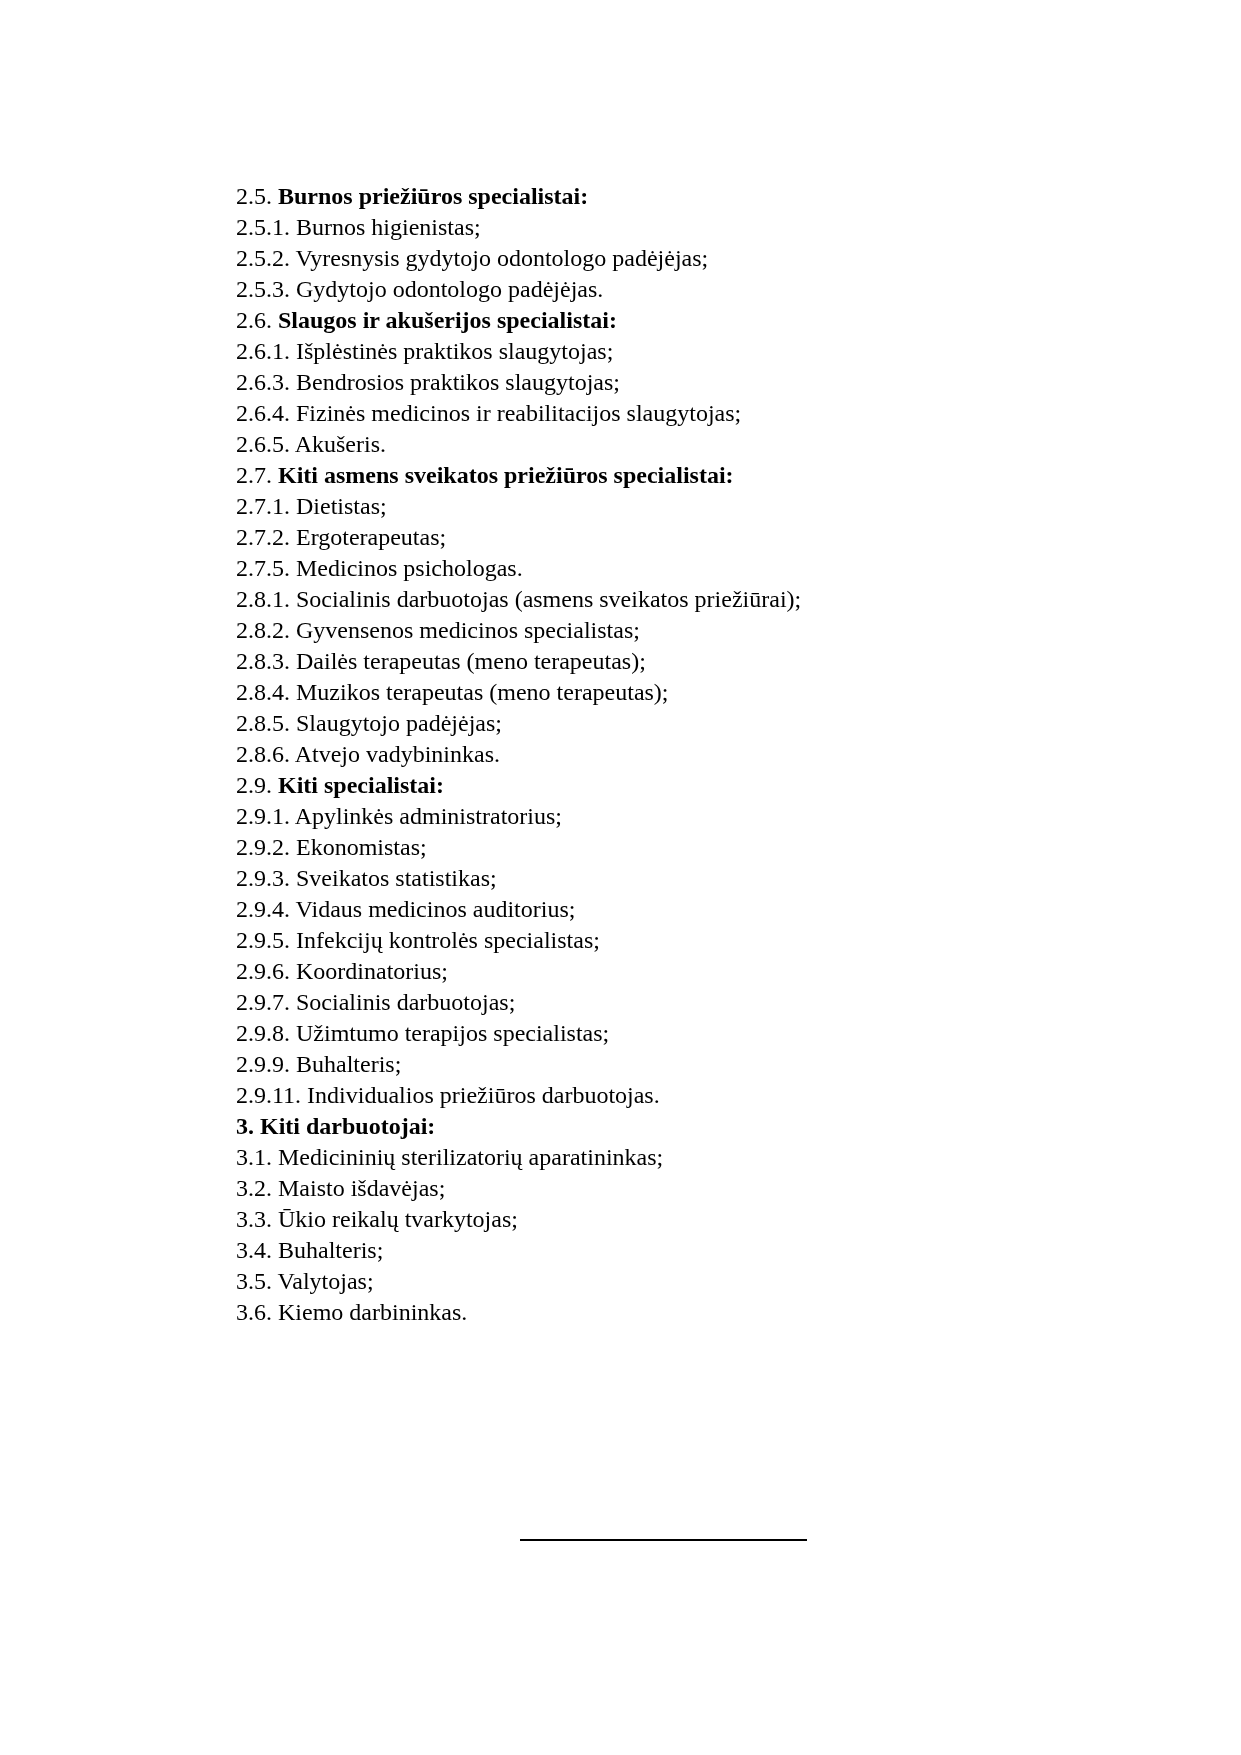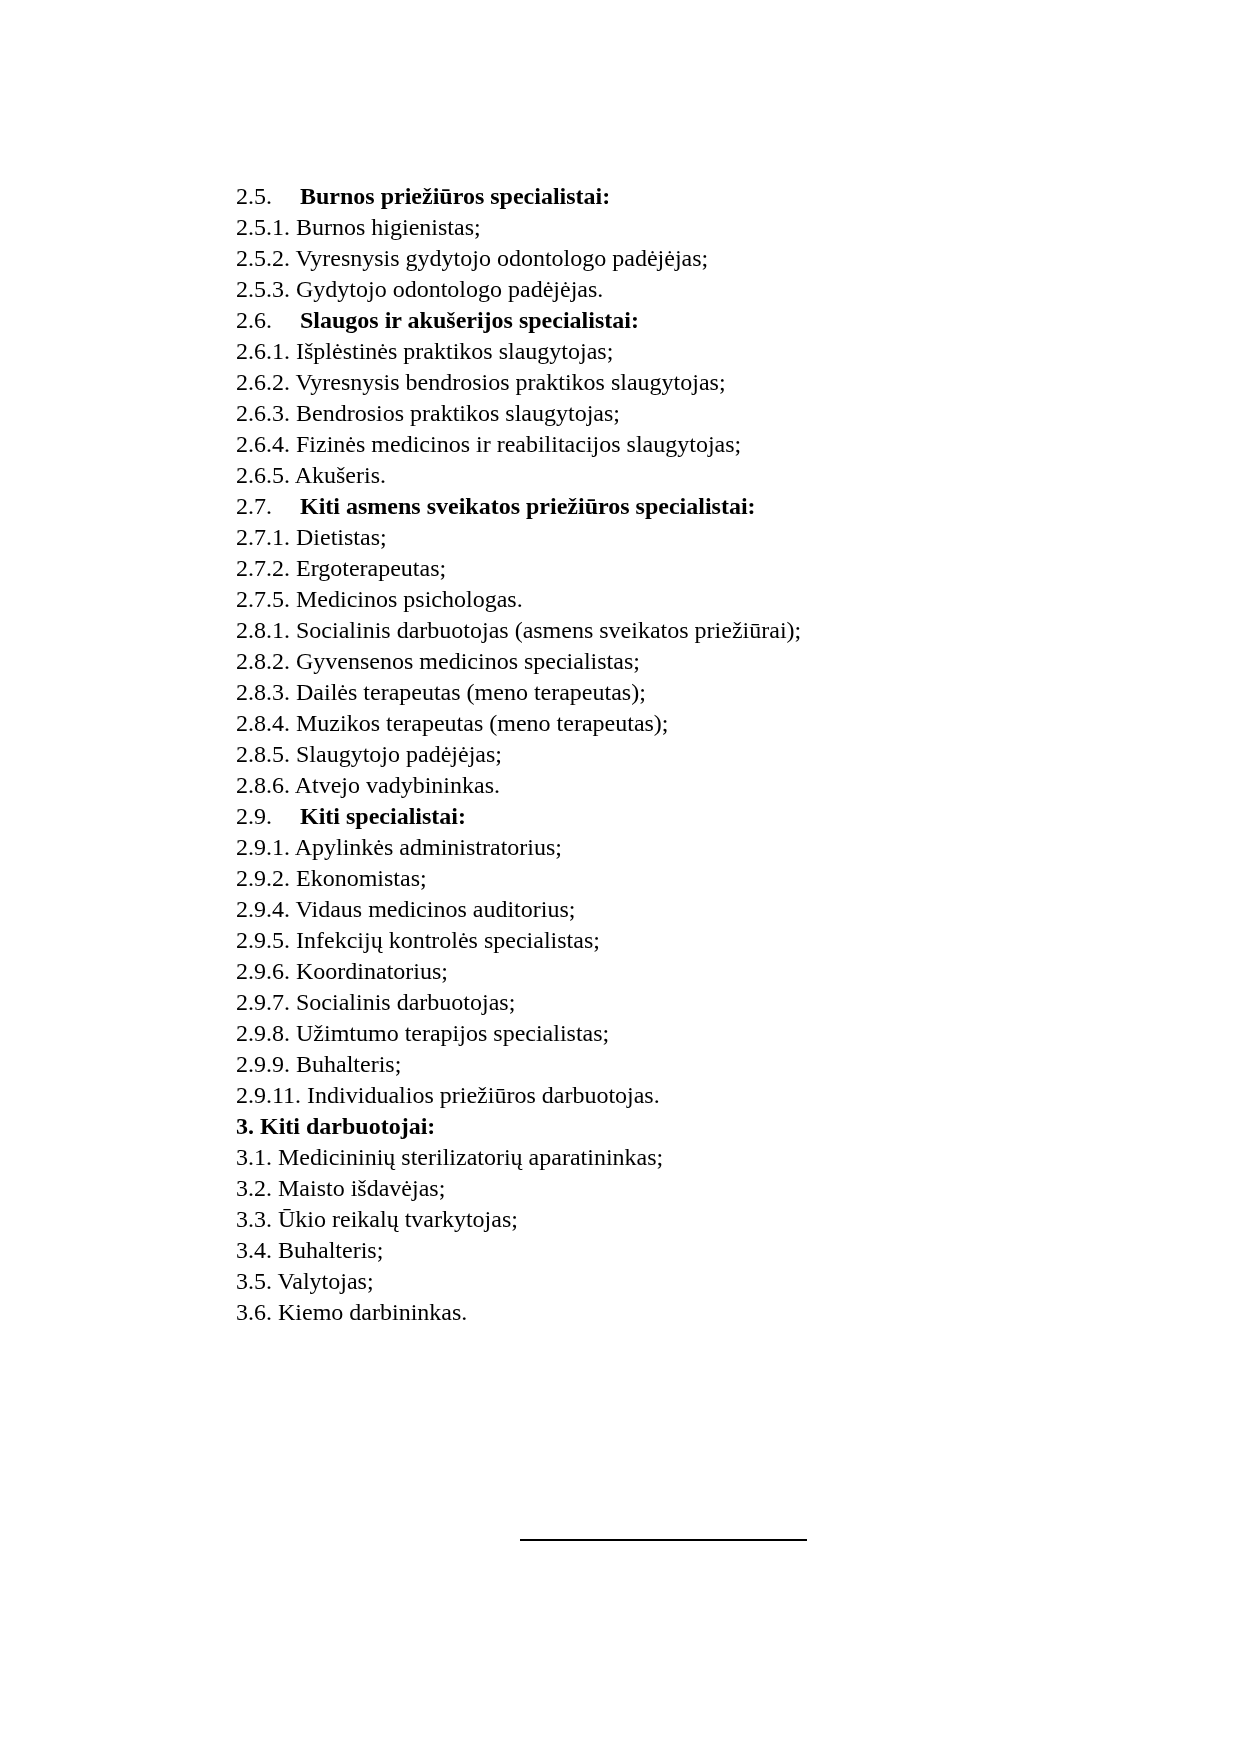--- a/index.html
+++ b/index.html
@@ -27,21 +27,20 @@
   }
   .doc-line {
     height: 31px;
   }
   .doc-line .item-number,
   .doc-line .item-text {
     font-weight: normal;
   }
   .doc-line.heading .item-text {
     font-weight: bold;
-    margin-left: 22px;
   }
   .doc-line.heading-full-bold .item-number,
   .doc-line.heading-full-bold .item-text {
     font-weight: bold;
   }
   #signature-rule {
     position: absolute;
     left: 520px;
     top: 1539px;
     width: 287px;
@@ -60,21 +59,20 @@
     <div class="doc-line item"><span class="item-number">2.5.1.</span><span> </span><span class="item-text">Burnos higienistas;</span></div>
 
     <div class="doc-line item"><span class="item-number">2.5.2.</span><span> </span><span class="item-text">Vyresnysis gydytojo odontologo padėjėjas;</span></div>
 
     <div class="doc-line item"><span class="item-number">2.5.3.</span><span> </span><span class="item-text">Gydytojo odontologo padėjėjas.</span></div>
 
     <div class="doc-line heading"><span class="item-number">2.6.</span><span> </span><span class="item-text">Slaugos ir akušerijos specialistai:</span></div>
 
     <div class="doc-line item"><span class="item-number">2.6.1.</span><span> </span><span class="item-text">Išplėstinės praktikos slaugytojas;</span></div>
 
-    <div class="doc-line item"><span class="item-number">2.6.2.</span><span> </span><span class="item-text">Vyresnysis bendrosios praktikos slaugytojas;</span></div>
 
     <div class="doc-line item"><span class="item-number">2.6.3.</span><span> </span><span class="item-text">Bendrosios praktikos slaugytojas;</span></div>
 
     <div class="doc-line item"><span class="item-number">2.6.4.</span><span> </span><span class="item-text">Fizinės medicinos ir reabilitacijos slaugytojas;</span></div>
 
     <div class="doc-line item"><span class="item-number">2.6.5.</span><span> </span><span class="item-text">Akušeris.</span></div>
 
     <div class="doc-line heading"><span class="item-number">2.7.</span><span> </span><span class="item-text">Kiti asmens sveikatos priežiūros specialistai:</span></div>
 
     <div class="doc-line item"><span class="item-number">2.7.1.</span><span> </span><span class="item-text">Dietistas;</span></div>
@@ -97,20 +95,21 @@
     <div class="doc-line item"><span class="item-number">2.8.5.</span><span> </span><span class="item-text">Slaugytojo padėjėjas;</span></div>
 
     <div class="doc-line item"><span class="item-number">2.8.6.</span><span> </span><span class="item-text">Atvejo vadybininkas.</span></div>
 
     <div class="doc-line heading"><span class="item-number">2.9.</span><span> </span><span class="item-text">Kiti specialistai:</span></div>
 
     <div class="doc-line item"><span class="item-number">2.9.1.</span><span> </span><span class="item-text">Apylinkės administratorius;</span></div>
 
     <div class="doc-line item"><span class="item-number">2.9.2.</span><span> </span><span class="item-text">Ekonomistas;</span></div>
 
+    <div class="doc-line item"><span class="item-number">2.9.3.</span><span> </span><span class="item-text">Sveikatos statistikas;</span></div>
 
     <div class="doc-line item"><span class="item-number">2.9.4.</span><span> </span><span class="item-text">Vidaus medicinos auditorius;</span></div>
 
     <div class="doc-line item"><span class="item-number">2.9.5.</span><span> </span><span class="item-text">Infekcijų kontrolės specialistas;</span></div>
 
     <div class="doc-line item"><span class="item-number">2.9.6.</span><span> </span><span class="item-text">Koordinatorius;</span></div>
 
     <div class="doc-line item"><span class="item-number">2.9.7.</span><span> </span><span class="item-text">Socialinis darbuotojas;</span></div>
 
     <div class="doc-line item"><span class="item-number">2.9.8.</span><span> </span><span class="item-text">Užimtumo terapijos specialistas;</span></div>

